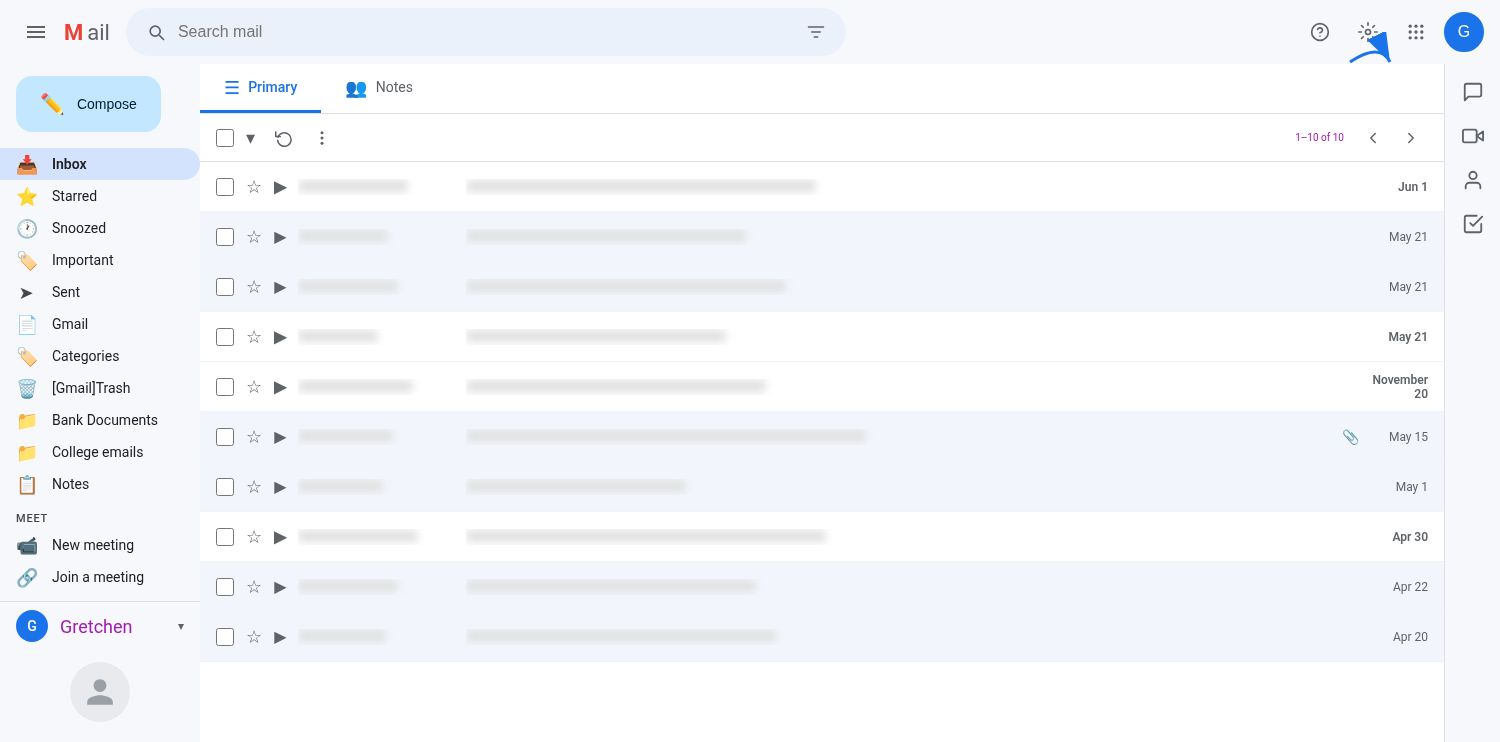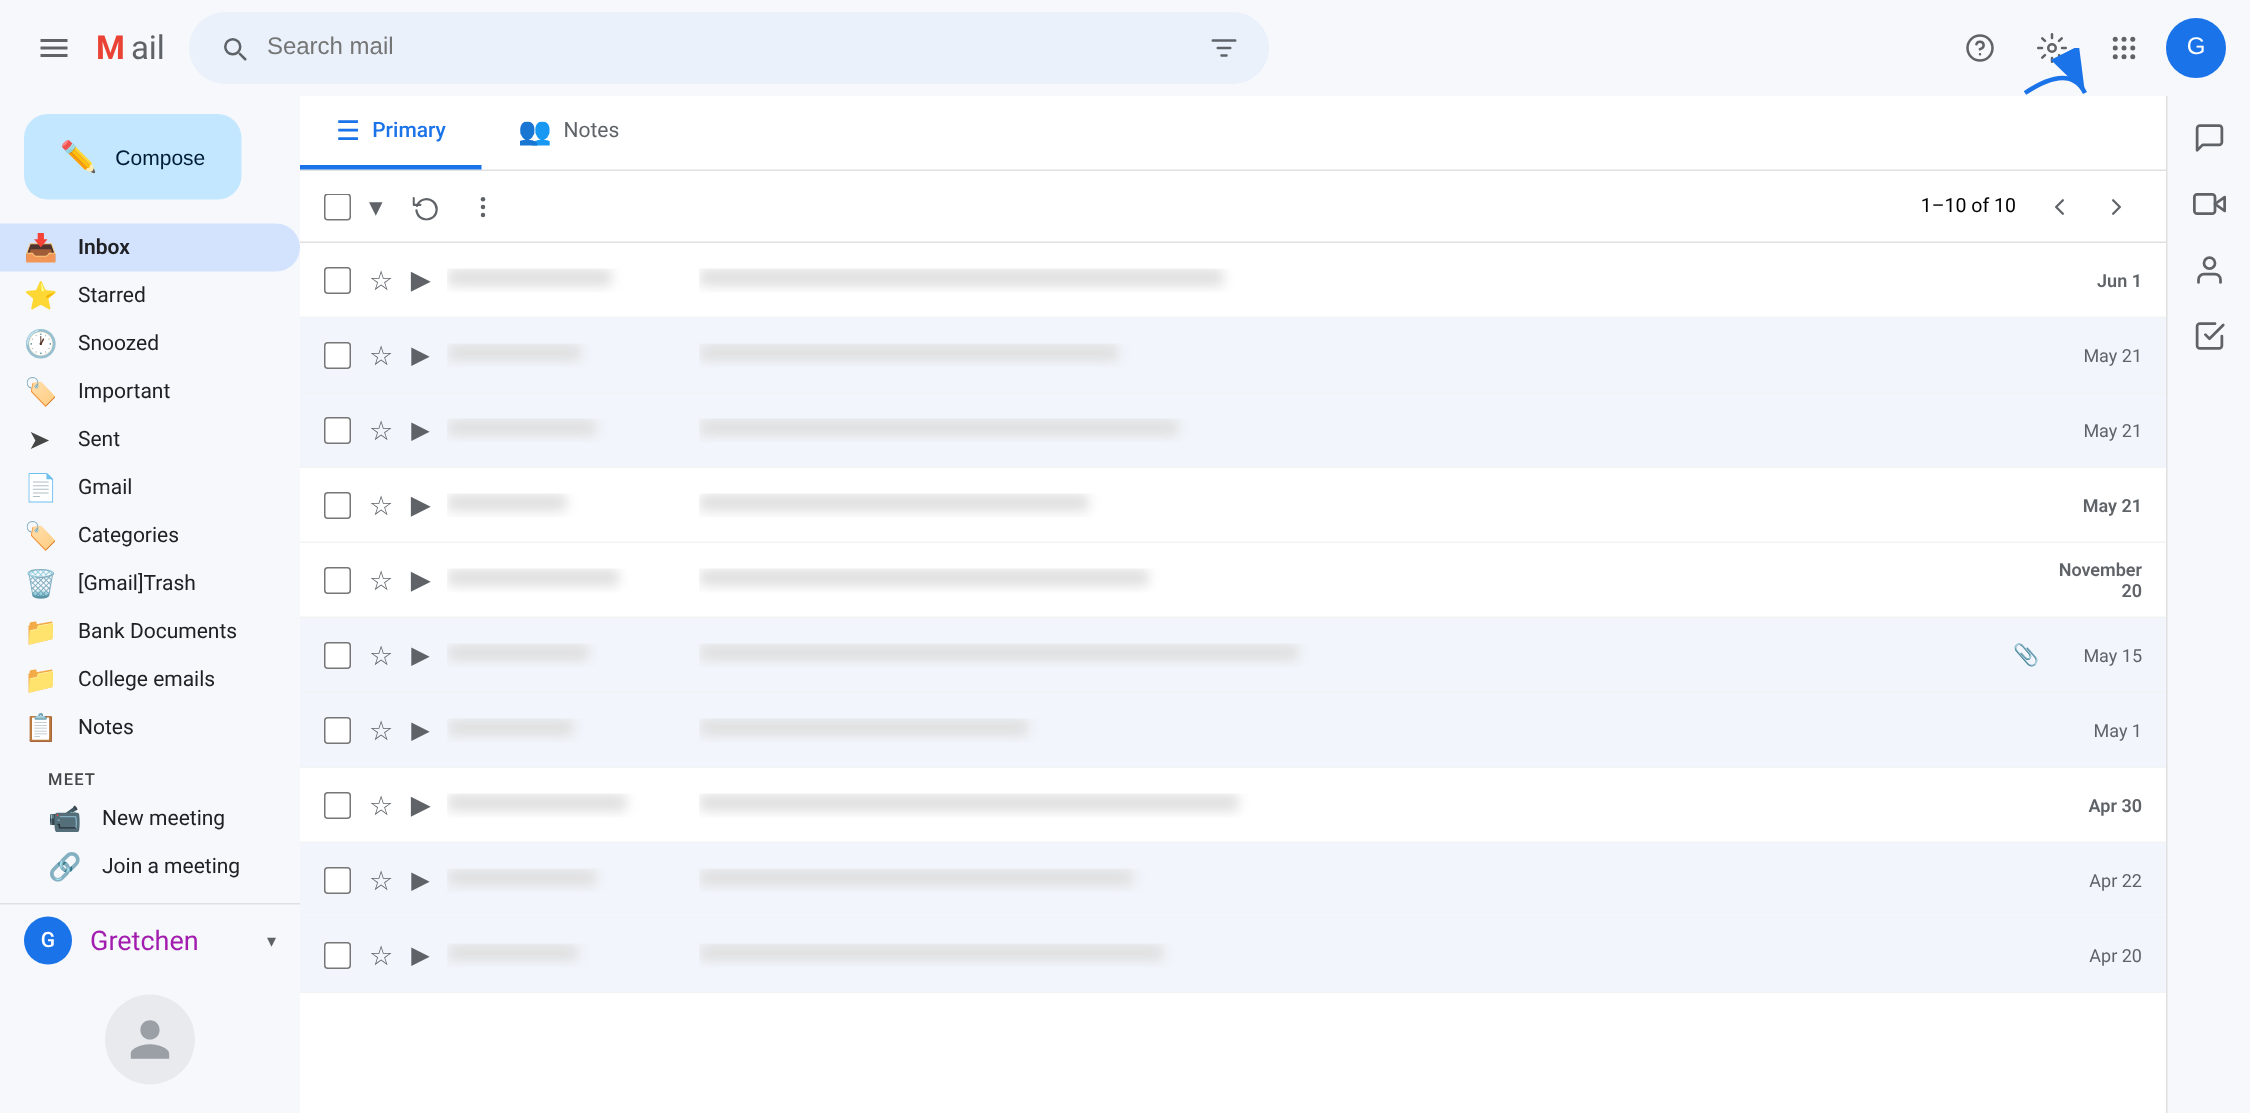--- a/index.html
+++ b/index.html
@@ -25,21 +25,21 @@
     
     .sidebar { width: 200px; flex-shrink: 0; overflow-y: auto; padding: 4px 0; background: #f6f8fc; }
     .compose-btn { margin: 8px 16px 16px 16px; background: #c2e7ff; border: none; border-radius: 16px; padding: 16px 24px; font-size: 14px; font-weight: 500; color: #001d35; cursor: pointer; display: flex; align-items: center; gap: 12px; }
     .compose-btn .compose-icon { font-size: 20px; }
     .nav-item { display: flex; align-items: center; height: 32px; padding: 0 16px; border-radius: 0 16px 16px 0; cursor: pointer; font-size: 14px; color: #202124; gap: 16px; position: relative; }
     .nav-item.active { background: #d3e3fd; font-weight: 600; }
     .nav-item .nav-icon { width: 20px; text-align: center; font-size: 18px; color: #444746; flex-shrink: 0; }
     .nav-item .nav-label { flex: 1; }
 
     
-    .meet-section { padding: 4px 16px; }
+    .meet-section { padding: 4px 0; }
     .meet-header { font-size: 14px; font-weight: 500; color: #444746; padding: 8px 16px 4px 16px; text-transform: uppercase; font-size: 11px; letter-spacing: 0.8px; }
 
     
     .hangouts-section { padding: 4px 0 0 0; border-top: 1px solid #e0e0e0; margin-top: 4px; }
     .hangouts-header-row { display: flex; align-items: center; padding: 8px 16px; }
     .hangouts-title { font-size: 14px; font-weight: 500; color: #444746; text-transform: uppercase; font-size: 11px; letter-spacing: 0.8px; flex: 1; }
     .hangouts-add-btn { width: 24px; height: 24px; border-radius: 50%; border: none; background: transparent; cursor: pointer; font-size: 20px; color: #444746; display: flex; align-items: center; justify-content: center; }
     .hangout-user { display: flex; align-items: center; gap: 12px; padding: 4px 16px; cursor: pointer; }
     .hangout-avatar { width: 32px; height: 32px; border-radius: 50%; background: #1a73e8; display: flex; align-items: center; justify-content: center; color: white; font-size: 14px; font-weight: 500; flex-shrink: 0; }
     .hangout-name { font-size: 18px; color: #a21caf; flex: 1; }
@@ -55,21 +55,21 @@
     
     .tabs-row { display: flex; align-items: stretch; background: white; border-bottom: 1px solid #e0e0e0; height: 50px; flex-shrink: 0; }
     .tab { display: flex; align-items: center; gap: 8px; padding: 0 24px; cursor: pointer; font-size: 14px; color: #5f6368; border-bottom: 3px solid transparent; min-width: 120px; }
     .tab.active { color: #1a73e8; border-bottom-color: #1a73e8; font-weight: 500; }
     .tab .tab-icon { font-size: 18px; }
 
     
     .email-toolbar { display: flex; align-items: center; padding: 4px 16px; background: white; border-bottom: 1px solid #e0e0e0; height: 48px; flex-shrink: 0; gap: 4px; }
     .toolbar-checkbox { width: 18px; height: 18px; cursor: pointer; }
     .toolbar-btn { height: 32px; border: none; background: transparent; cursor: pointer; border-radius: 4px; padding: 0 8px; display: flex; align-items: center; justify-content: center; color: #5f6368; font-size: 18px; }
-    .pagination { display: flex; align-items: center; gap: 4px; margin-left: auto; font-size: 13px; color: #000000; }
+    .pagination { display: flex; align-items: center; gap: 4px; margin-left: auto; font-size: 10px; color: #a21caf; }
     .pagination .page-info { margin-right: 8px; }
 
     
     .email-list { flex: 1; overflow-y: auto; background: white; }
     .email-row { display: flex; align-items: center; height: 50px; padding: 0 16px; border-bottom: 1px solid #f1f3f4; cursor: pointer; gap: 8px; }
     .email-row.unread { font-weight: 600; background: white; }
     .email-row.read { font-weight: 400; background: #f2f6fc; }
     .row-checkbox { width: 18px; height: 18px; cursor: pointer; flex-shrink: 0; }
     .star-btn { background: transparent; border: none; cursor: pointer; color: #5f6368; font-size: 18px; flex-shrink: 0; padding: 0 4px; }
     .label-icon { font-size: 16px; color: #5f6368; flex-shrink: 0; margin-right: 4px; }

